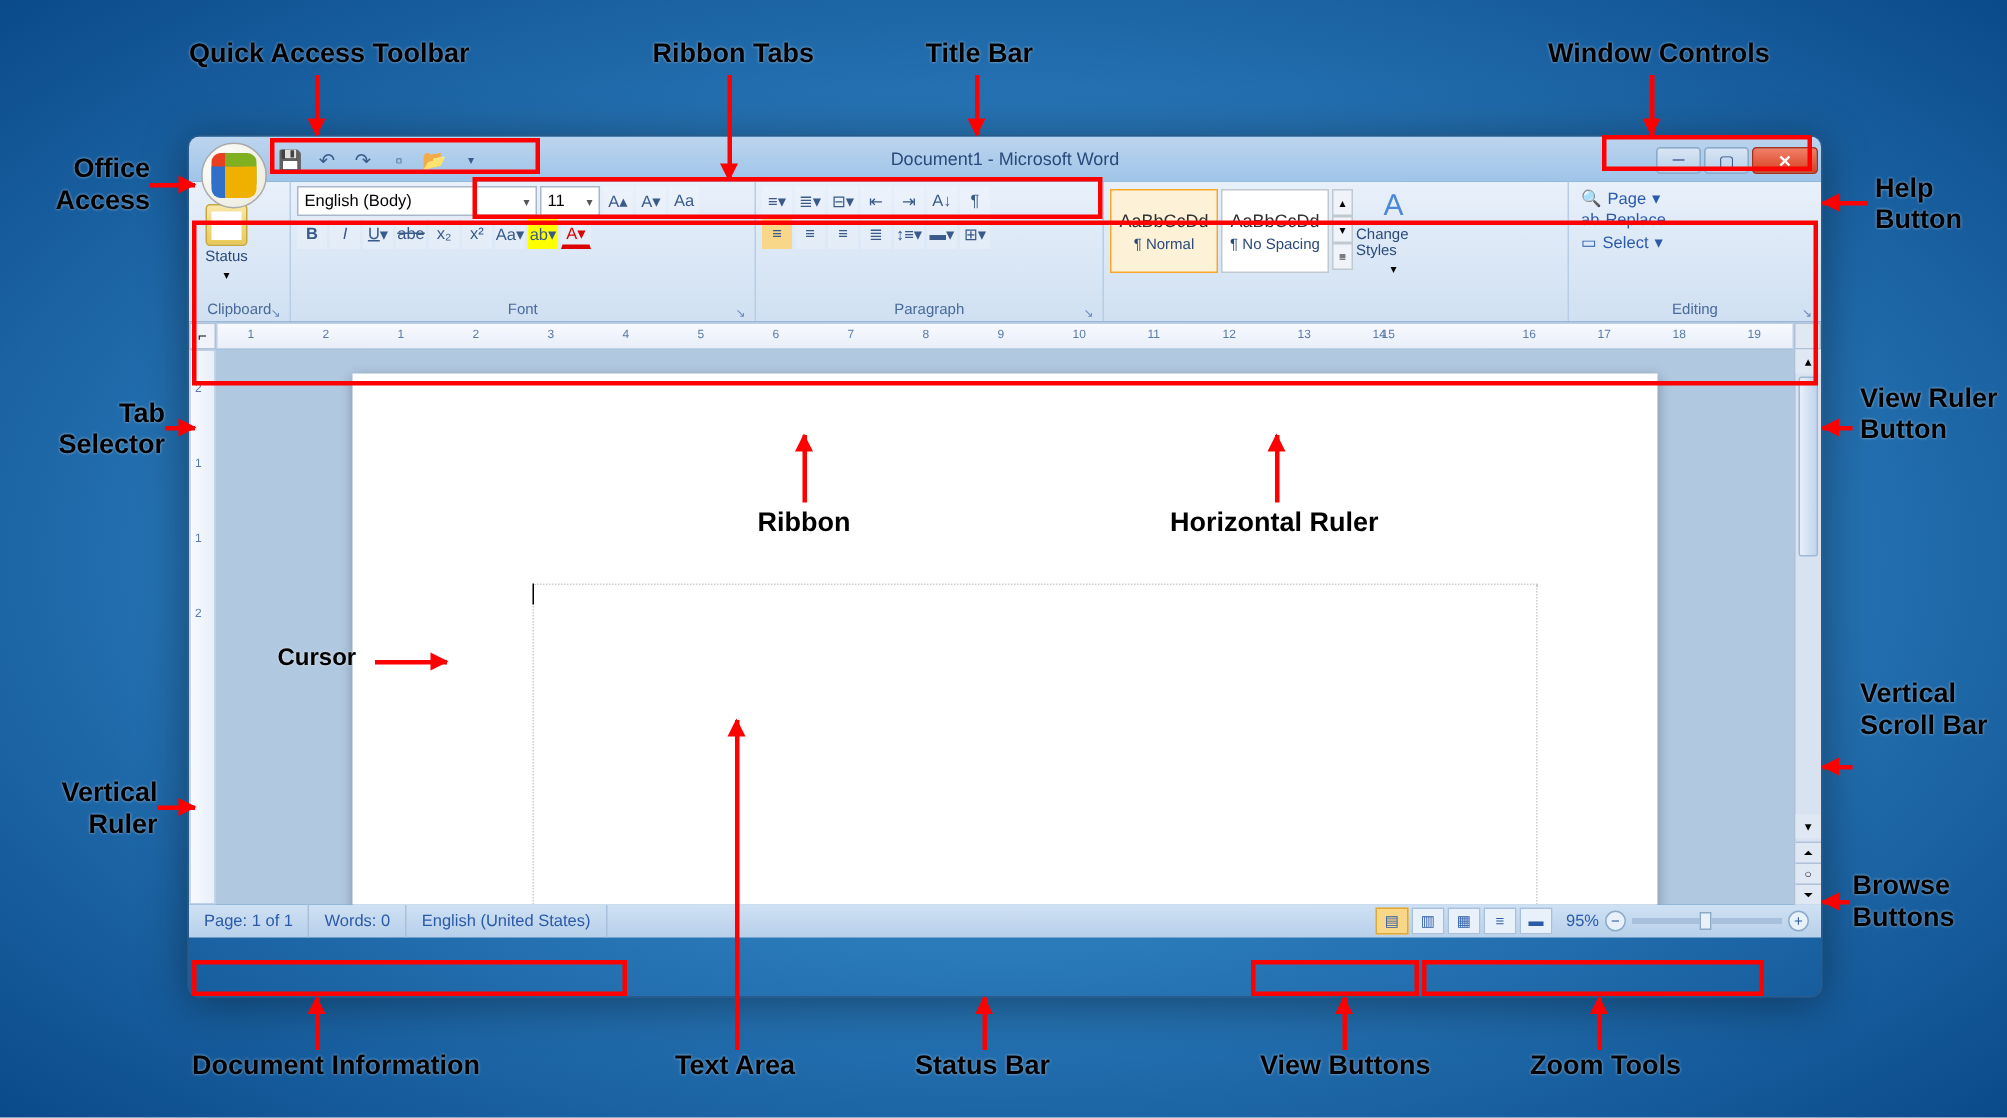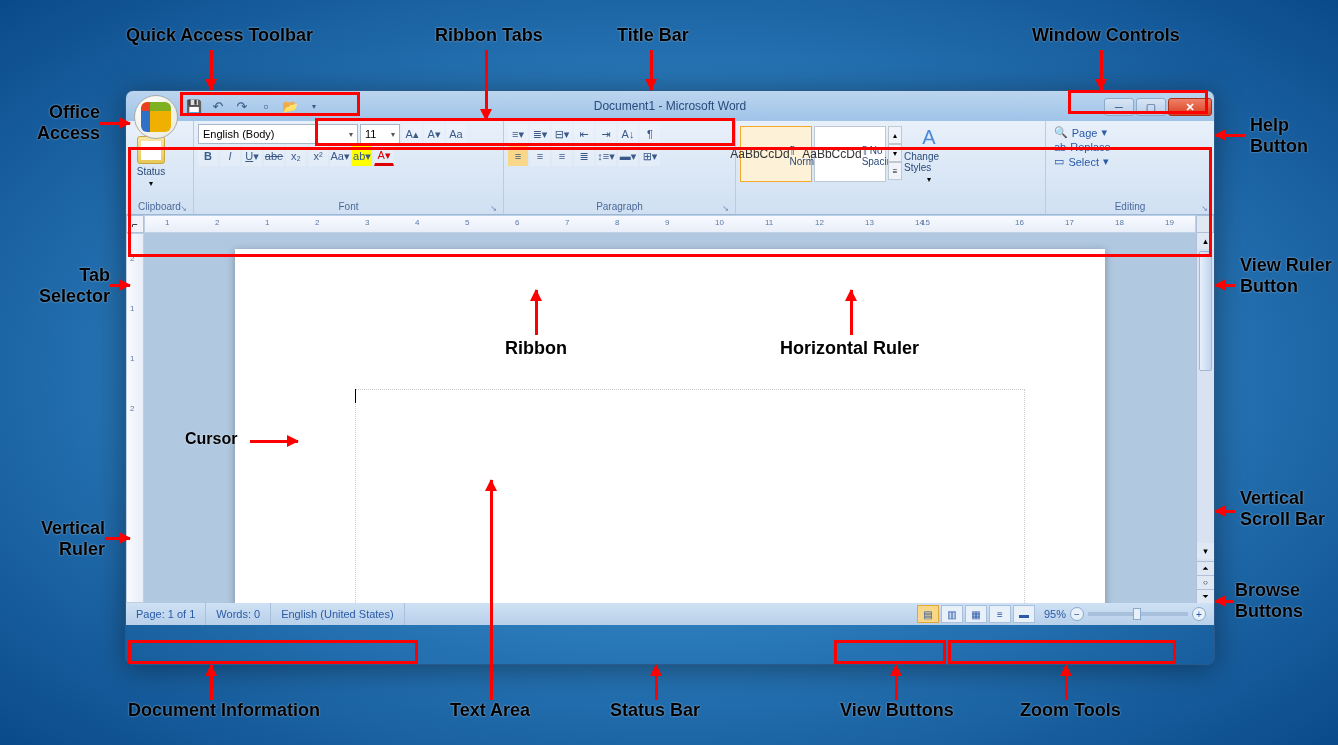--- a/index.html
+++ b/index.html
@@ -46,21 +46,21 @@
 .clipboard-icon { background: linear-gradient(#f8e8a8, #e8c858); border: 1px solid #c8a838; border-radius: 3px; position: relative; }
 .clipboard-icon::before { content: ''; position: absolute; top: 4px; left: 3px; right: 3px; bottom: 3px; background: #fff; }
 
 .font-col, .para-col { display: flex; flex-direction: column; gap: 2px; }
 .row { display: flex; gap: 2px; align-items: center; }
 .combo { height: 20px; background: #fff; border: 1px solid #a8b8c8; font-size: 11px; display: flex; align-items: center; padding: 0 4px; }
 .combo .arr { margin-left: auto; font-size: 8px; color: #555; }
 .sb { width: 20px; height: 20px; border: 1px solid transparent; display: flex; align-items: center; justify-content: center; font-size: 11px; color: #3a5a8a; background: rgba(255,255,255,.2); }
 
 .styles-body { display: flex; gap: 2px; align-items: flex-start; padding-top: 2px; }
-.style-tile { width: 72px; height: 56px; background: #fff; border: 1px solid #c0c8d0; display: flex; flex-direction: row; align-items: center; justify-content: center; font-size: 10px; }
+.style-tile { width: 72px; height: 56px; background: #fff; border: 1px solid #c0c8d0; display: flex; flex-direction: column; align-items: center; justify-content: center; font-size: 10px; }
 .style-tile .prev { font-size: 12px; color: #333; }
 .style-tile.h1 .prev { color: #2a5aa8; font-size: 14px; }
 .style-tile.sel { border-color: #f8a828; background: #fdf2d8; }
 .style-tile .nm { margin-top: 4px; color: #2a4a7a; }
 .style-arrow { width: 14px; display: flex; flex-direction: column; }
 .style-arrow div { height: 18px; border: 1px solid #c0c8d0; background: #f0f4fa; font-size: 8px; display: flex; align-items: center; justify-content: center; }
 
 .edit-col { display: flex; flex-direction: column; gap: 2px; padding: 2px 4px; }
 .edit-item { font-size: 11px; color: #2a5aa8; display: flex; align-items: center; gap: 4px; }
 
@@ -122,21 +122,21 @@
 
 <div class="annotation" style="left:505px;top:338px">Ribbon</div>
 <div class="arrow arrow-v up" style="left:535px;top:290px;height:45px"></div>
 
 <div class="annotation" style="left:780px;top:338px">Horizontal Ruler</div>
 <div class="arrow arrow-v up" style="left:850px;top:290px;height:45px"></div>
 
 <div class="annotation" style="left:185px;top:430px;font-size:16px">Cursor</div>
 <div class="arrow arrow-h" style="left:250px;top:440px;width:48px"></div>
 
-<div class="annotation" style="left:1240px;top:488px"><span>Vertical Scroll Bar</span></div>
+<div class="annotation" style="left:1240px;top:452px"><span>Vertical Scroll Bar</span></div>
 <div class="arrow arrow-h left" style="left:1215px;top:510px;width:20px"></div>
 
 <div class="annotation" style="left:25px;top:518px;text-align:right;width:80px"><span>Vertical Ruler</span></div>
 <div class="arrow arrow-h" style="left:105px;top:537px;width:25px"></div>
 
 <div class="annotation" style="left:1235px;top:580px"><span>Browse Buttons</span></div>
 <div class="arrow arrow-h left" style="left:1215px;top:600px;width:18px"></div>
 
 <div class="annotation" style="left:128px;top:700px">Document Information</div>
 <div class="arrow arrow-v up" style="left:210px;top:665px;height:35px"></div>

